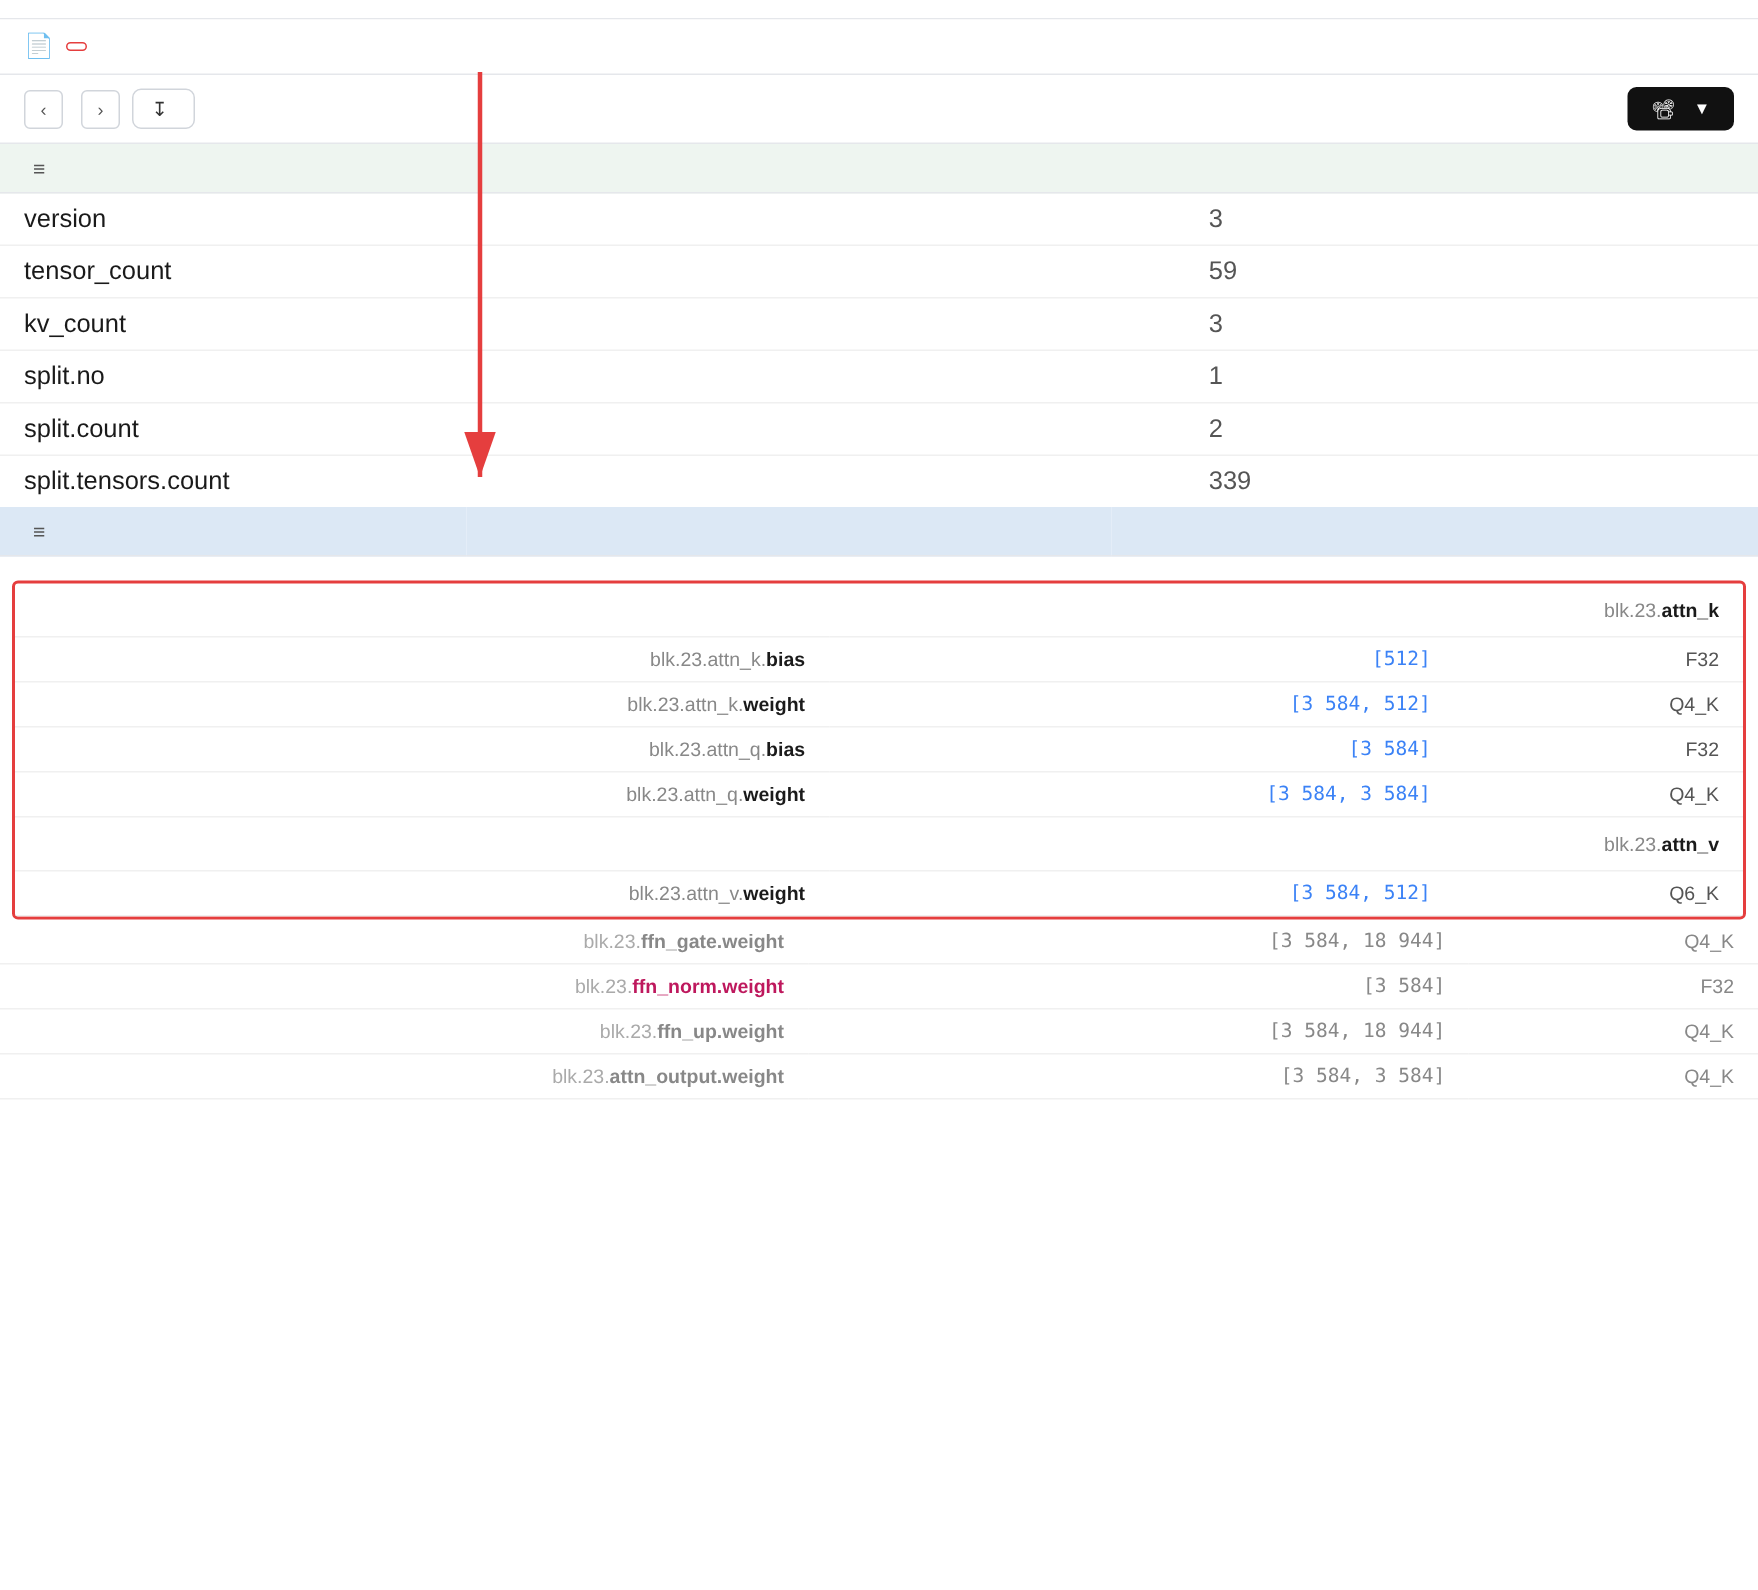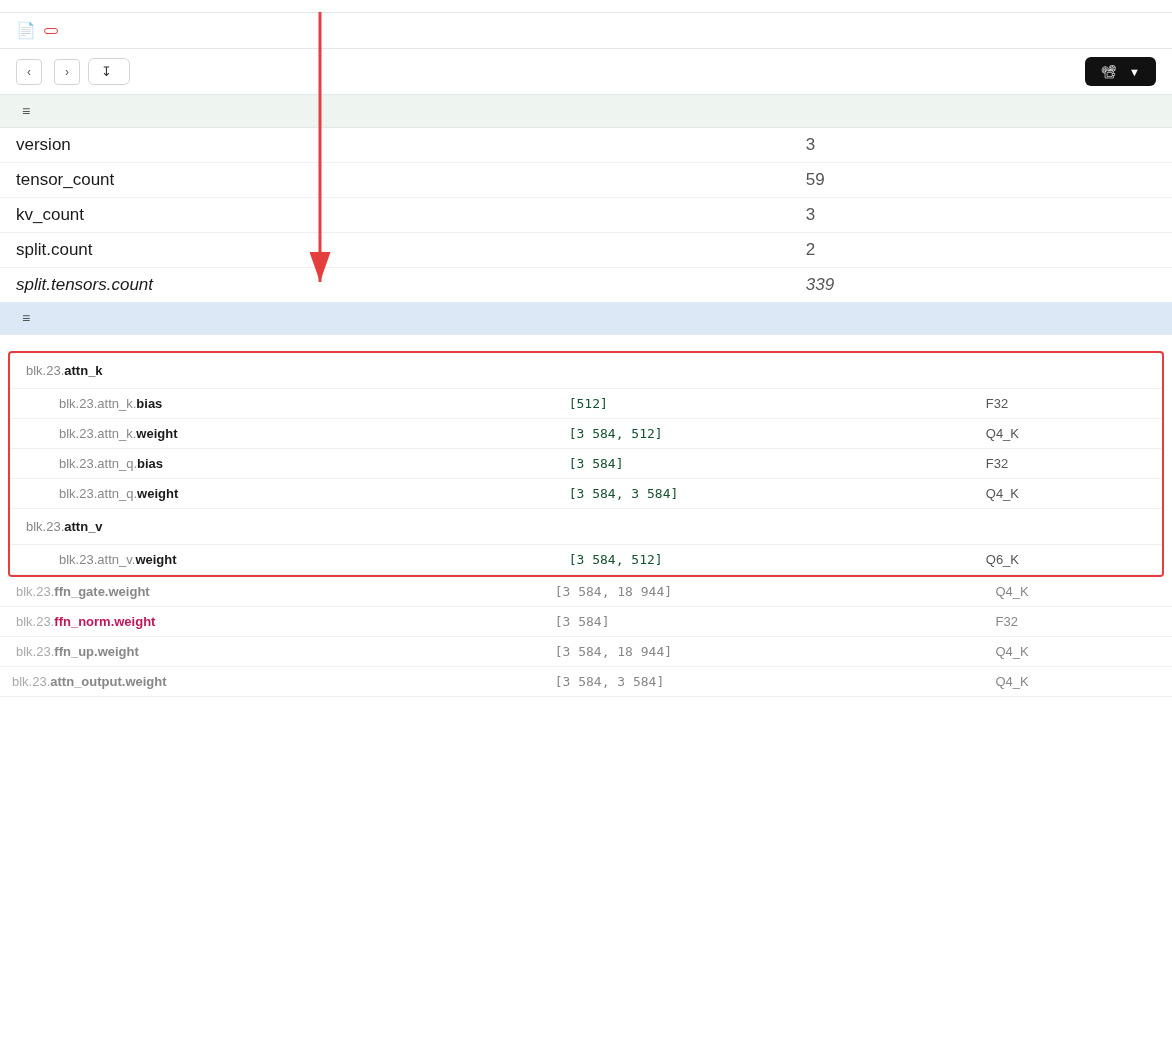--- a/index.html
+++ b/index.html
@@ -144,21 +144,20 @@
       font-size: 17px;
     }
 
     .metadata-table td.value-cell {
       color: #555;
       padding-left: 48px;
     }
 
     .metadata-table tr:last-child td {
       border-bottom: none;
-      font-style: italic;
     }
 
     .tensors-header-row th {
       background: #dce8f5;
       font-weight: 700;
       font-size: 13px;
     }
 
     .section-label {
       display: flex;
@@ -173,35 +172,36 @@
 
     .tensors-table {
       width: 100%;
       border-collapse: collapse;
     }
 
     .tensors-table td {
       padding: 7px 16px;
       border-bottom: 1px solid #f0f0f0;
       font-size: 13px;
+      text-align: right;
     }
 
     .group-row td {
       font-weight: 500;
       color: #1a1a1a;
       padding-top: 10px;
       padding-bottom: 10px;
     }
 
     .child-row td:first-child {
       padding-left: 49px;
     }
 
     .shape-cell {
-      color: #14532d;
+      color: #3b82f6;
       font-family: monospace;
       font-size: 12px;
     }
 
     .precision-cell {
       color: #555;
       font-size: 13px;
     }
 
     .highlight-box {
@@ -304,20 +304,24 @@
     </tr>
         <tr>
       <td>tensor_count</td>
       <td class="value-cell">59</td>
     </tr>
         <tr>
       <td>kv_count</td>
       <td class="value-cell">3</td>
     </tr>
         <tr>
+      <td>split.no</td>
+      <td class="value-cell">1</td>
+    </tr>
+        <tr>
       <td>split.count</td>
       <td class="value-cell">2</td>
     </tr>
         <tr>
       <td>split.tensors.count</td>
       <td class="value-cell">339</td>
     </tr>
       </tbody>
   </table>
 

